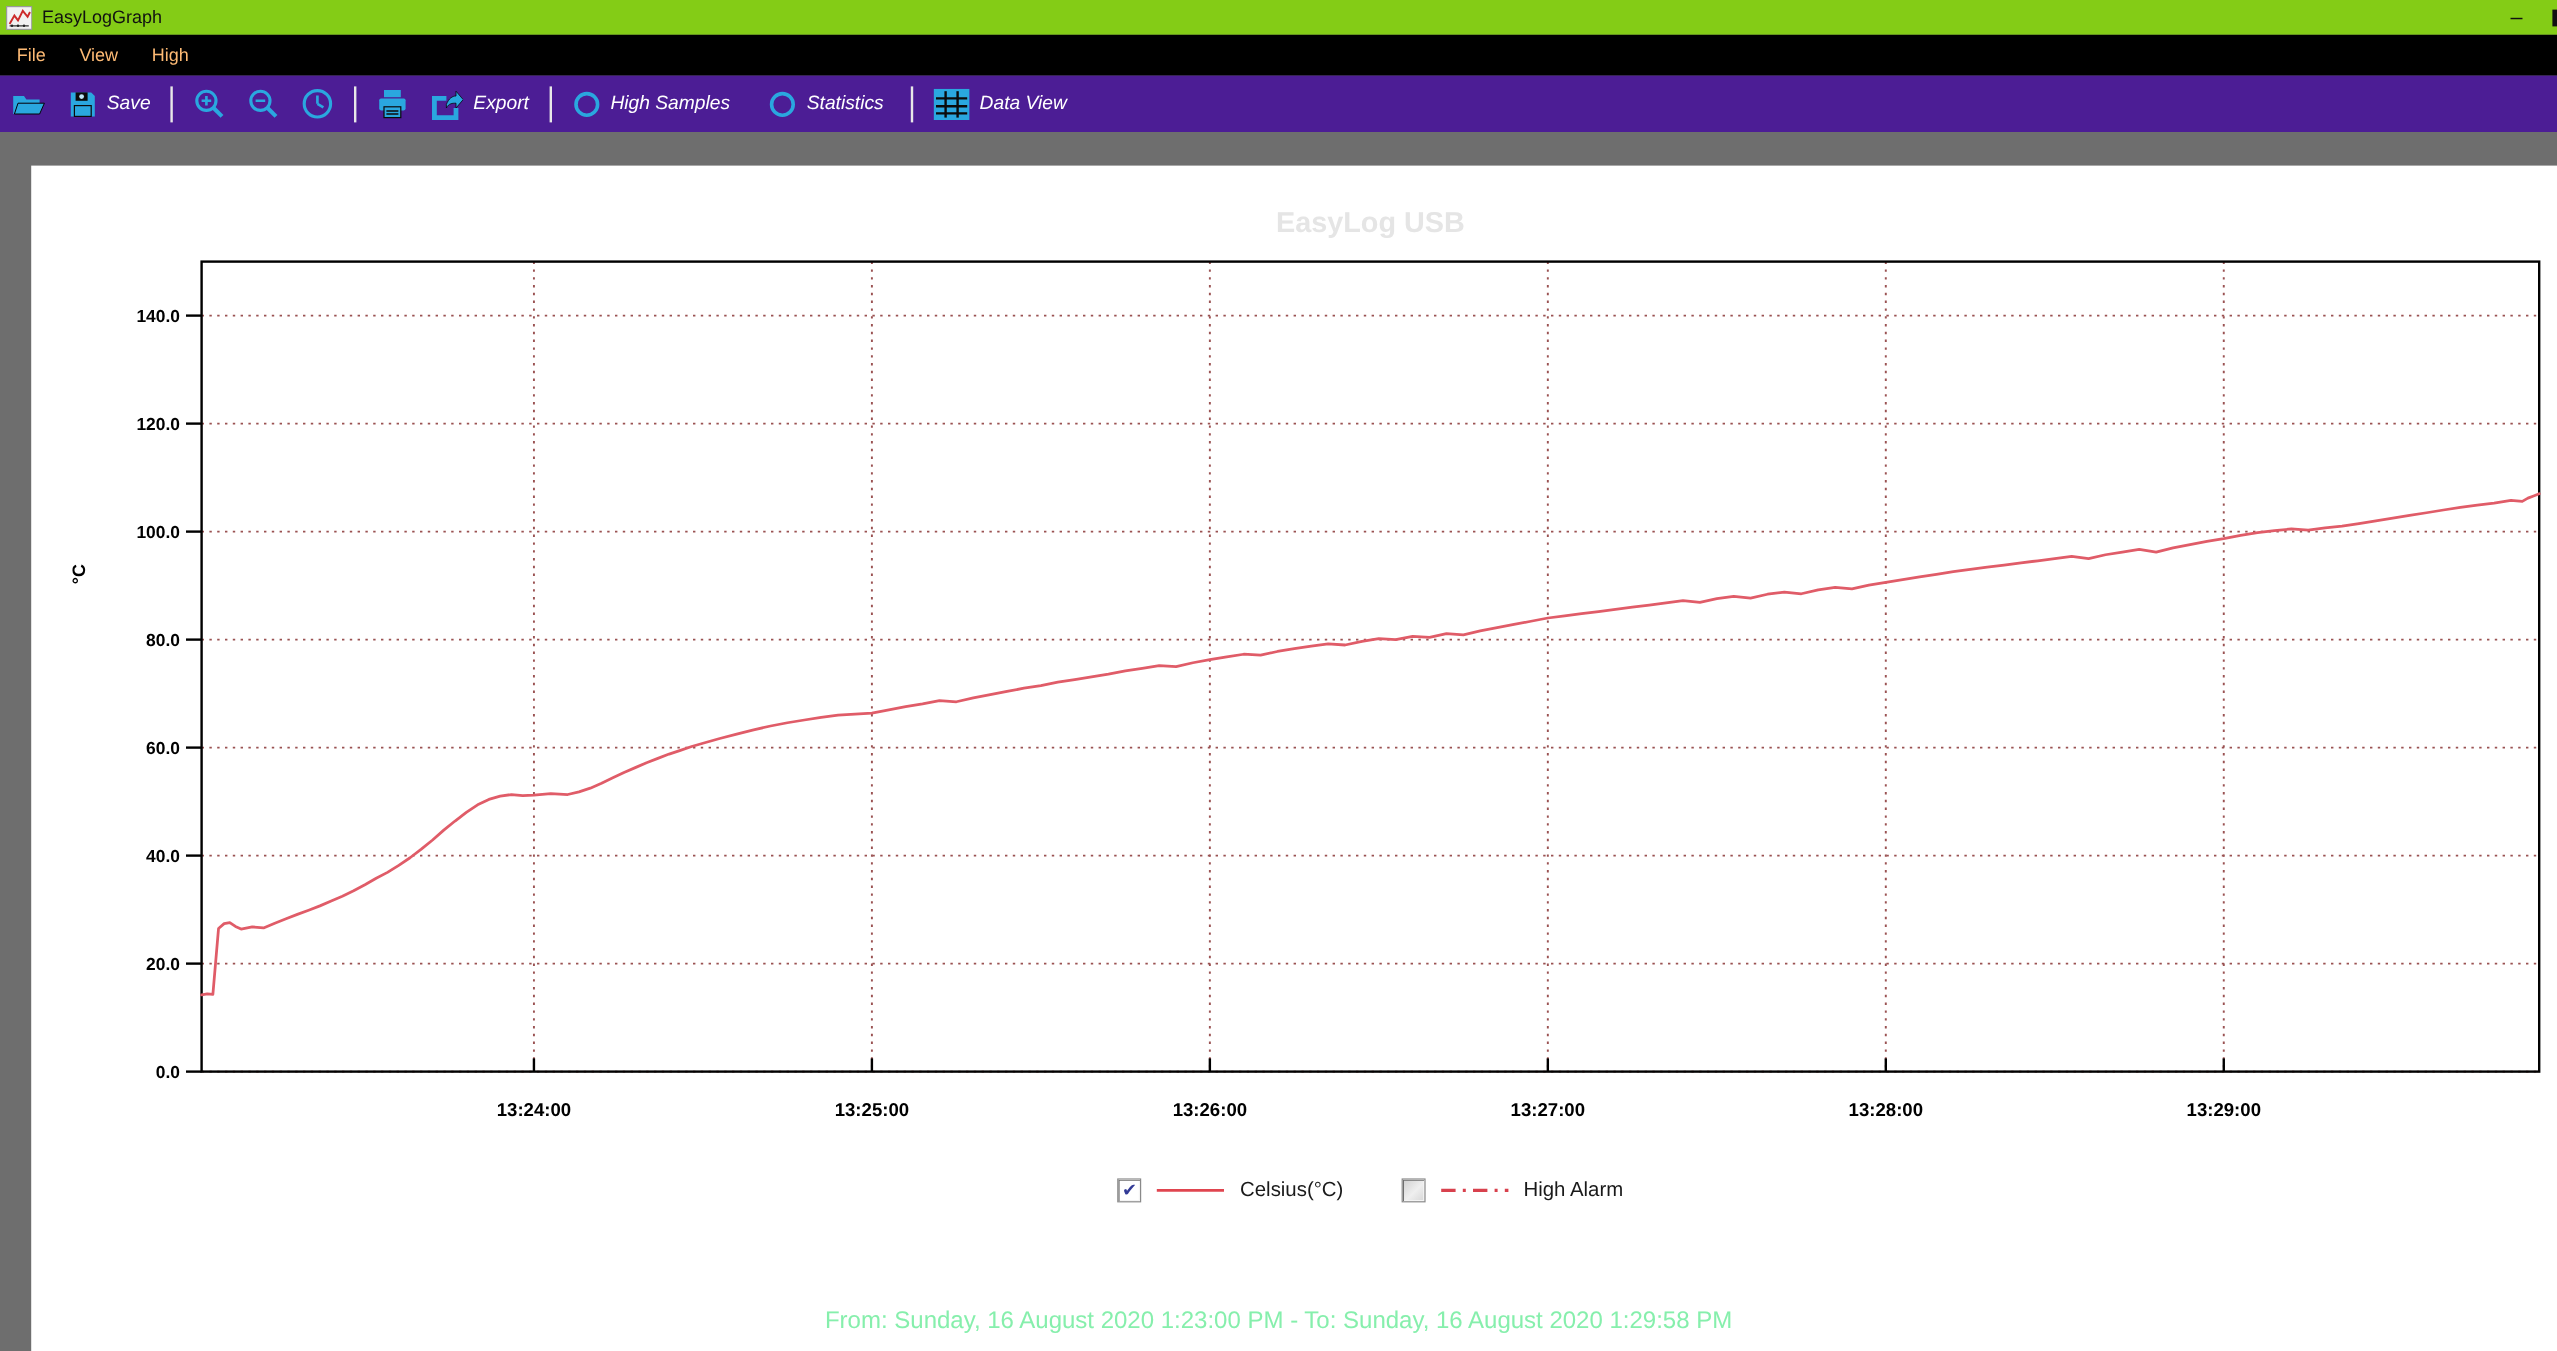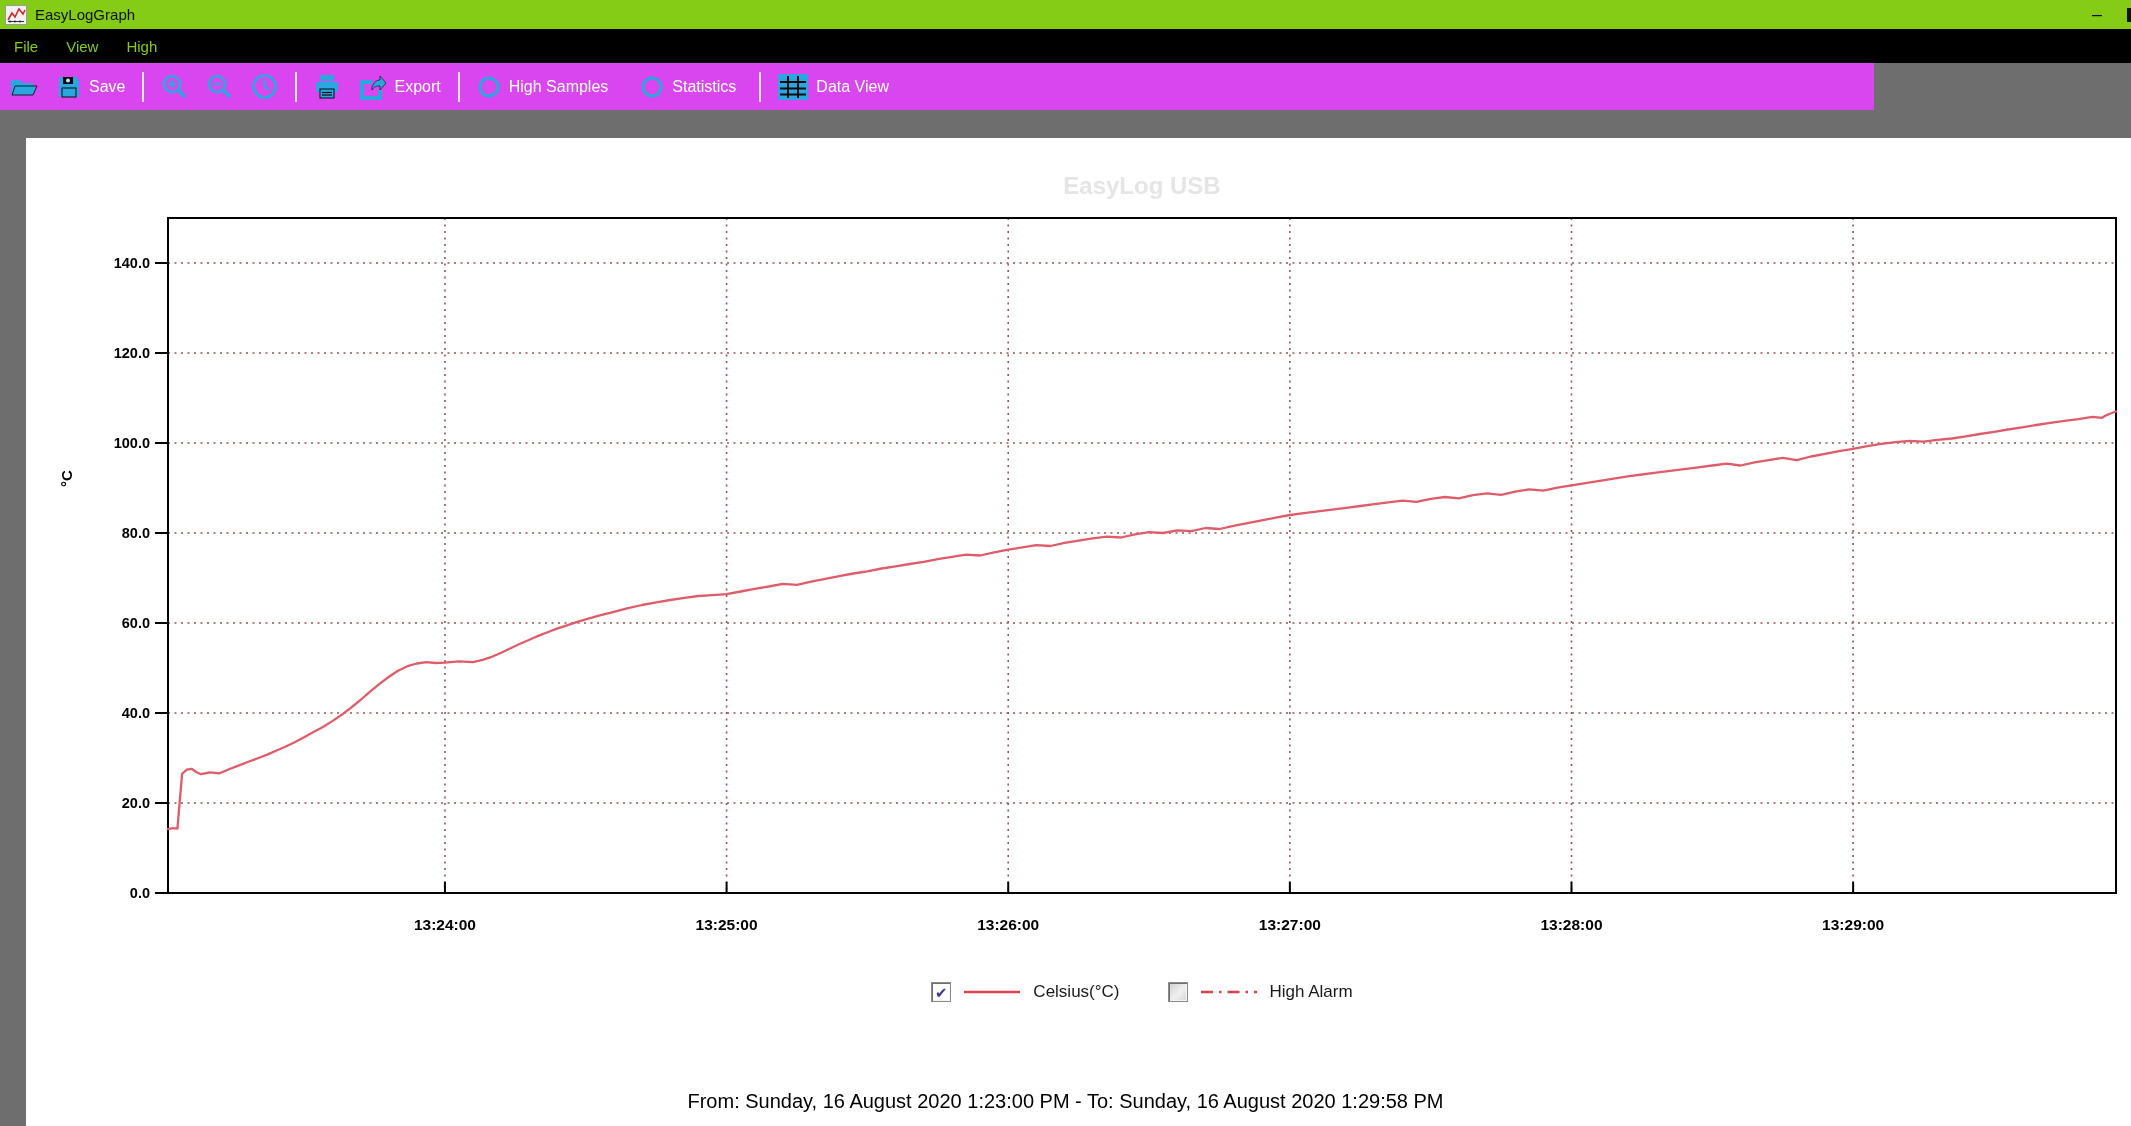--- a/index.html
+++ b/index.html
@@ -14,27 +14,27 @@
     position:absolute;left:0;top:0;width:2131px;height:29px;background:#84cc16;
     display:flex;align-items:center;color:#111;font-size:15px;
   }
   .app-icon{width:22px;height:20px;margin:0 8px 0 5px;flex:0 0 auto;}
   .win-btns{position:absolute;right:0;top:0;height:29px;display:flex;align-items:center;}
   .btn-min{width:60px;text-align:center;font-size:18px;color:#111;line-height:29px;cursor:default;}
   .btn-sliver{width:4px;height:14px;background:#111;margin-right:0px;}
   
   .menubar{
     position:absolute;left:0;top:29px;width:2131px;height:34px;background:#000;
-    display:flex;align-items:flex-start;color:#84cc16;font-size:15px;
+    display:flex;align-items:flex-start;color:#fdba74;font-size:15px;
   }
   .menu-item{padding:0 14px;height:100%;display:flex;align-items:center;}
   
   .toolbar{
-    position:absolute;left:0;top:63px;width:1874px;height:47px;background:#d946ef;
-    display:flex;align-items:center;color:#fff;font-size:16px;
+    position:absolute;left:0;top:63px;width:2131px;height:47px;background:#4c1d95;
+    display:flex;align-items:center;color:#fff;font-size:16px;font-style:italic;
   }
   .tool{display:flex;align-items:center;gap:8px;padding:0 9px;height:100%;}
   .tool svg{display:block;}
   .tb-sep{width:2px;height:30px;background:#e8e8e8;margin:0 8px;flex:0 0 auto;}
   .tool-label{white-space:nowrap;}
   
   .panel{
     position:absolute;left:26px;top:138px;width:2105px;height:988px;background:#ffffff;
   }
   .chart-title{
@@ -60,21 +60,21 @@
     border:1px solid #8a8a8a;
     box-shadow:inset 1px 1px 0 #6f6f6f, inset -1px -1px 0 #f4f4f4;
     display:flex;align-items:center;justify-content:center;
     font-size:15px;font-weight:bold;color:#323a96;line-height:1;
   }
   .cbx.unchecked{background:linear-gradient(135deg,#cfcfcf 0%,#efefef 55%,#d6d6d6 100%);color:transparent;}
   .legend-line{width:58px;height:20px;}
   
   .footer{
     position:absolute;left:0px;top:1090px;width:2131px;text-align:center;
-    font-size:20px;color:#000000;
+    font-size:20px;color:#86efac;
   }
 </style>
 </head>
 <body>
 
 <div class="titlebar">
   <svg class="app-icon" viewBox="0 0 22 20">
     <rect x="0.5" y="0.5" width="21" height="19" fill="#f2f2f2" stroke="#9a9a9a"></rect>
     <polyline points="3,15 7,8 10,12 14,4 18,9 20,5" fill="none" stroke="#cc2a2a" stroke-width="1.6"></polyline>
     <line x1="3" y1="16.5" x2="19" y2="16.5" stroke="#333" stroke-width="1"></line>

